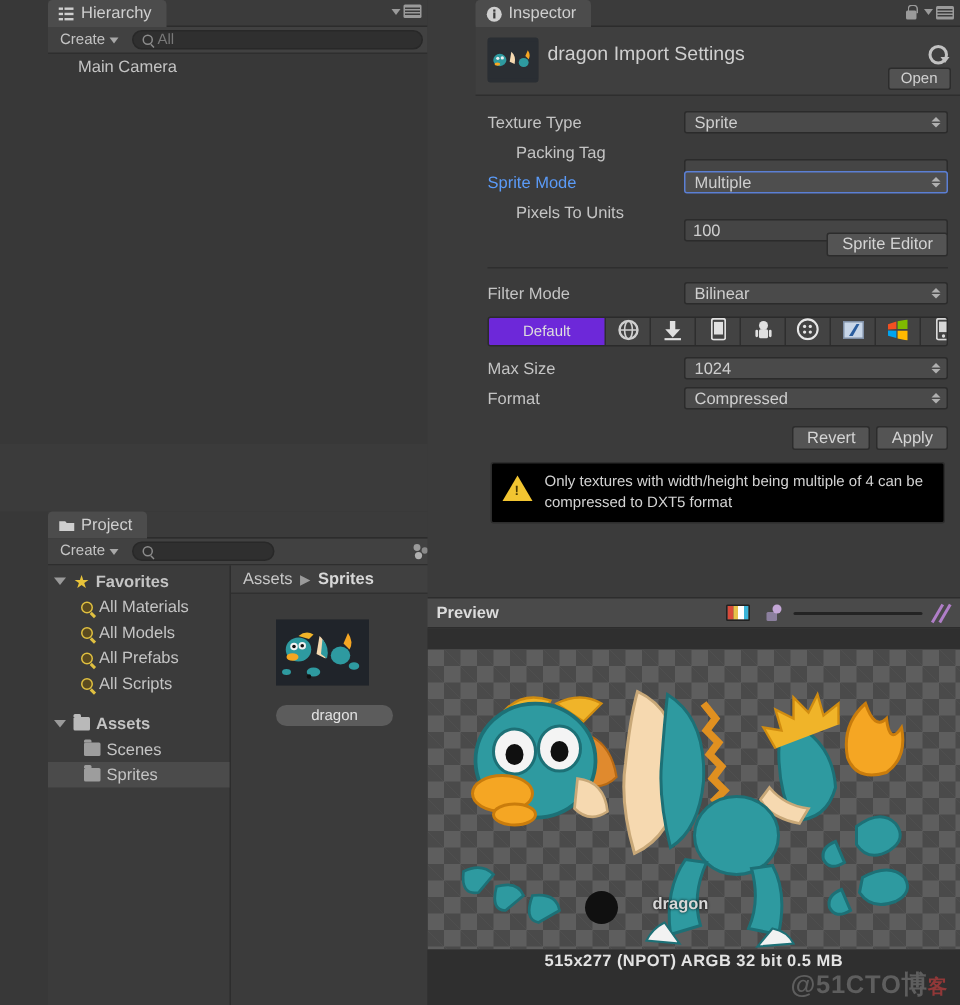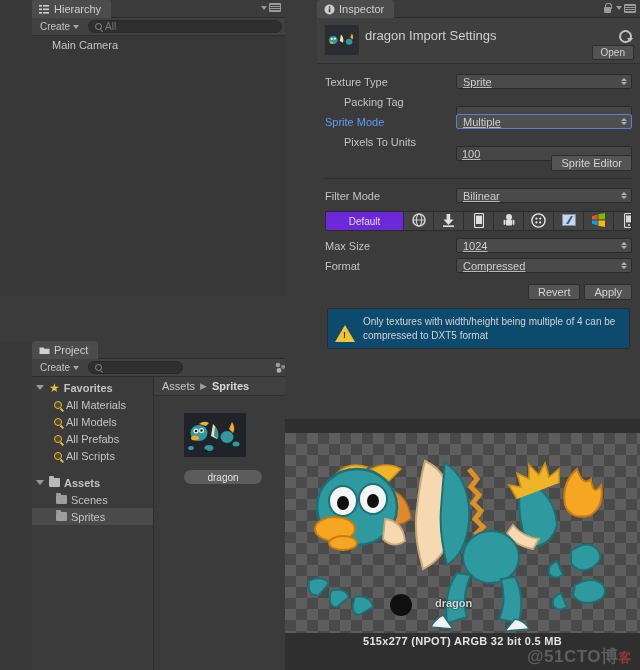--- a/index.html
+++ b/index.html
@@ -146,21 +146,21 @@
     position:absolute;right:6px;top:27px;height:15px;padding:0 8px;
     background:#525252;border:1px solid #2c2c2c;border-radius:2px;
     color:#d2d2d2;font-size:10px;display:flex;align-items:center;
   }
 
   .insp-body { padding:8px 8px 0 8px; }
   .frow { display:flex; align-items:center; height:19px; margin-bottom:1px; }
   .flabel { width:131px; font-size:11px; color:#c4c4c4; }
   .flabel.indent { padding-left:19px; }
   .flabel.blue { color:#5b9bf8; }
-  .fctrl { flex:1;text-decoration:underline; }
+  .fctrl { flex:1; }
   .popup {
     height:15px; background:#4a4a4a; border:1px solid #2b2b2b; border-radius:2px;
     display:flex;align-items:center;justify-content:space-between;
     padding:0 4px 0 6px; color:#cecece; font-size:11px;
   }
   .popup.hl { border-color:#5b7fd4; background:#4e4e4e; }
   .stepper { display:flex;flex-direction:column;gap:1px; }
   .stepper i{width:0;height:0;border-left:3px solid transparent;border-right:3px solid transparent;}
   .stepper i.up{border-bottom:3px solid #b0b0b0;}
   .stepper i.dn{border-top:3px solid #b0b0b0;}
@@ -180,22 +180,22 @@
     background:#3a3a3a; border:1px solid #2b2b2b; border-radius:2px; overflow:hidden;
   }
   .plat {
     flex:none; display:flex; align-items:center; justify-content:center;
     border-right:1px solid #2e2e2e; position:relative;
   }
   .plat.def { width:78px; background:#6d28d9; color:#dedede; font-size:10px; }
   .plat.ic { width:30px; background:#434343; }
 
   .warnbox {
-    margin:8px 2px 0 2px; background:#0c4a6e; border:1px solid #2d2d2d; border-radius:2px;
-    display:flex; gap:8px; padding:6px 7px;align-items:flex-end;
+    margin:8px 2px 0 2px; background:#000000; border:1px solid #2d2d2d; border-radius:2px;
+    display:flex; gap:8px; padding:6px 7px;
   }
   .warntri {
     width:0;height:0;border-left:10px solid transparent;border-right:10px solid transparent;
     border-bottom:17px solid #f2c531; position:relative; flex:none; margin-top:2px;
   }
   .warntri::after{content:"!";position:absolute;left:-2px;top:5px;font-size:9px;font-weight:bold;color:#4a3a00;}
   .warntext { font-size:10px; color:#d3d3d3; line-height:1.35; }
 
   
   .prev-head {
@@ -648,20 +648,35 @@
         <div class="ubtn">Revert</div>
         <div class="ubtn">Apply</div>
       </div>
 
       <div class="warnbox">
         <div class="warntri"></div>
         <div class="warntext">Only textures with width/height being multiple of 4 can be compressed to DXT5 format</div>
       </div>
     </div>
 
+    <div class="prev-head">
+      <div class="prev-title">Preview</div>
+      <div class="rgbicon">
+        <span style="background:#d94a3a"></span>
+          <span style="background:#e8c24a"></span>
+          <span style="background:#ffffff"></span>
+          <span style="background:#3ab4d8"></span>
+      </div>
+      <div style="width:10px"></div>
+      <div class="mipicon"></div>
+      <div class="prev-slider">
+          <div class="tr"></div>
+        </div>
+      <div class="alphaicon"></div>
+    </div>
 
     <div id="preview">
       <div class="checker"></div>
 
       <svg class="sprite-piece" style="left:0;top:14px" width="355" height="200" viewBox="0 0 355 200">
 
         <g>
           <path d="M52 40 q12 -12 30 -6 l-5 10 z" fill="#f0b429" stroke="#d08c10" stroke-width="1.5"></path>
           <path d="M86 36 q16 -8 30 0 l-12 12 z" fill="#f0b429" stroke="#d08c10" stroke-width="1.5"></path>
           <path d="M100 55 q22 4 26 30 q-10 10 -24 4 z" fill="#e08a2e" stroke="#b86a14" stroke-width="1.5"></path>

